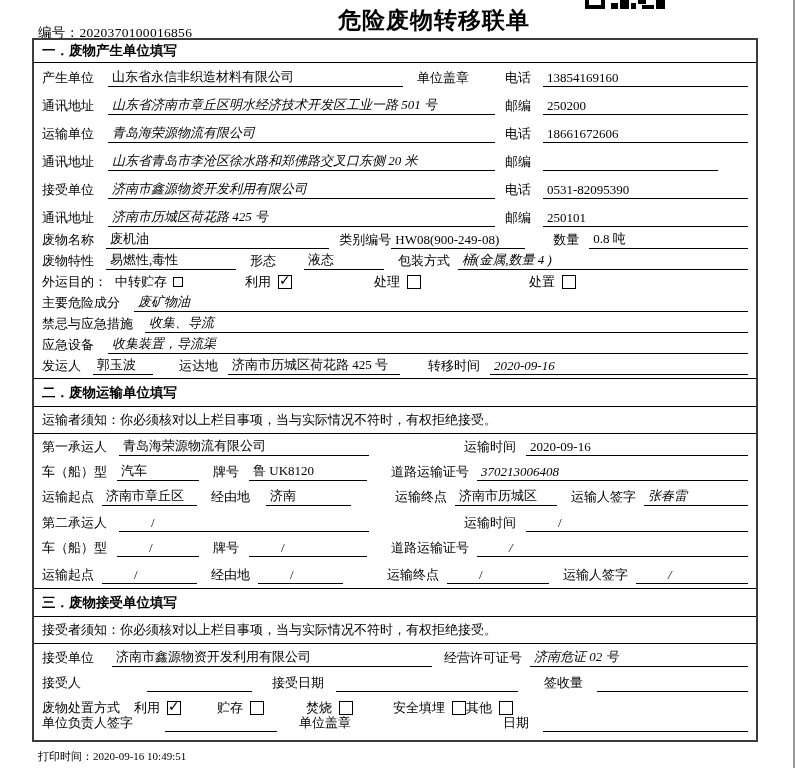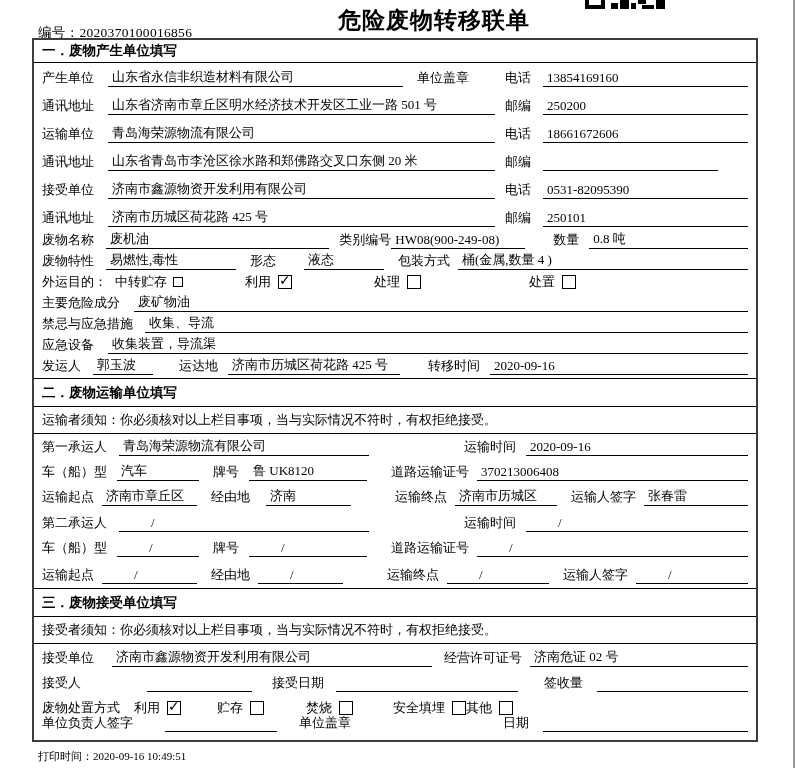--- a/index.html
+++ b/index.html
@@ -35,21 +35,21 @@
     box-sizing:border-box;display:flex;align-items:flex-end;
     padding:0 8px 4px 8px;white-space:nowrap;
   }
   .r19{height:19px;padding-bottom:8px}.r21{height:21px;padding-bottom:3px}
   .r25{height:25px}.r26{height:26px}.r27{height:27px}.r28{height:28px}
   .lbl{white-space:nowrap;}
   .ul{
     border-bottom:1px solid #000;padding:0 4px;white-space:nowrap;overflow:hidden;
     min-height:15px;box-sizing:border-box;
   }
-  .fill{flex:1 1 auto;}
+  .fill{flex:1 1 auto;font-style:italic;}
   .spacer{flex:1 1 auto;}
   .opt{display:inline-flex;align-items:center;}
   .cb{
     display:inline-block;width:12px;height:12px;border:1px solid #000;
     margin-left:7px;position:relative;background:#fff;flex:none;
   }
   .cb.sm{width:8px;height:8px;margin-left:6px;}
   .cb.checked::after{
     content:"\2713";position:absolute;left:0px;top:-4px;font-size:14px;font-weight:bold;
     font-family:"DejaVu Sans",sans-serif;

